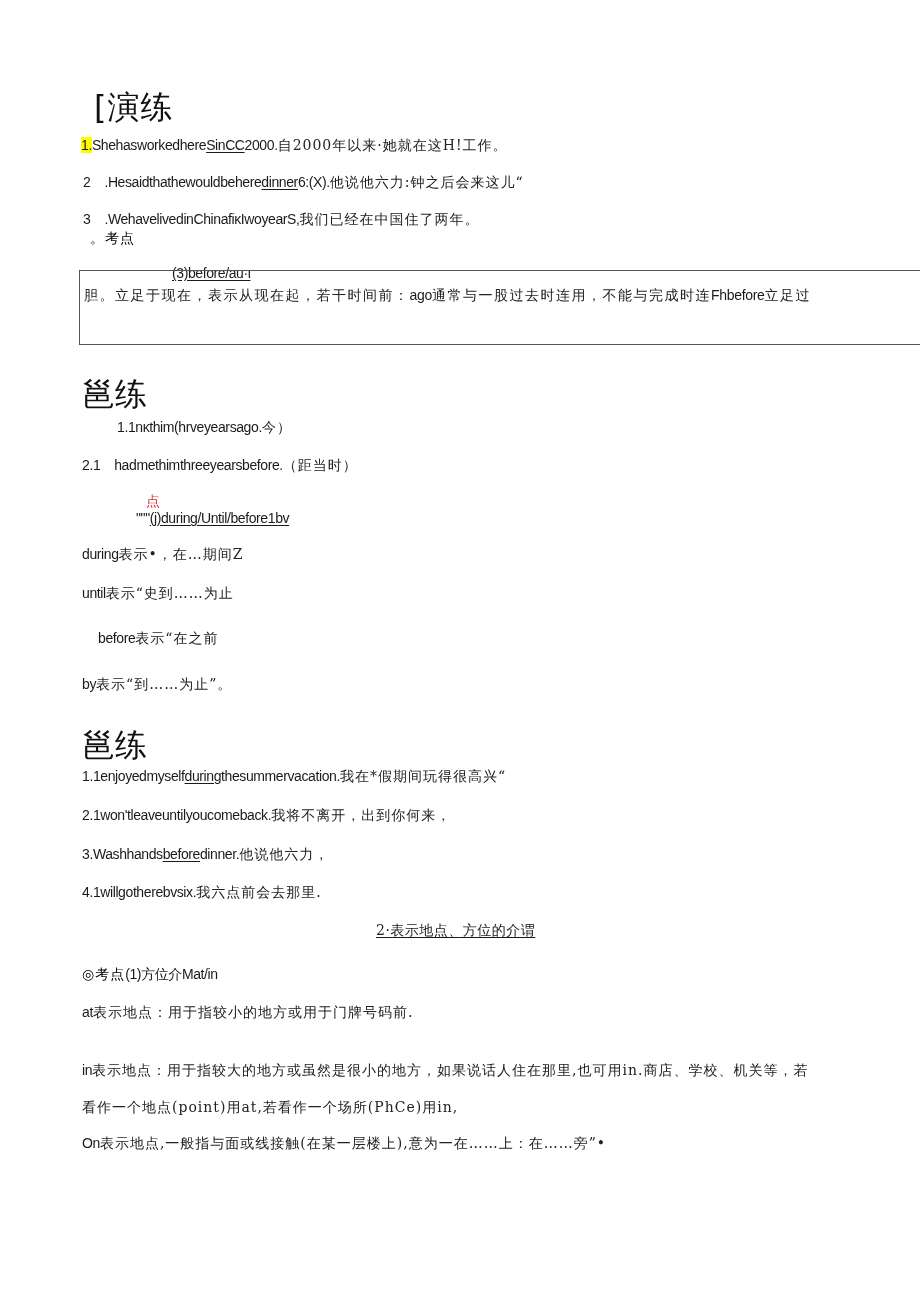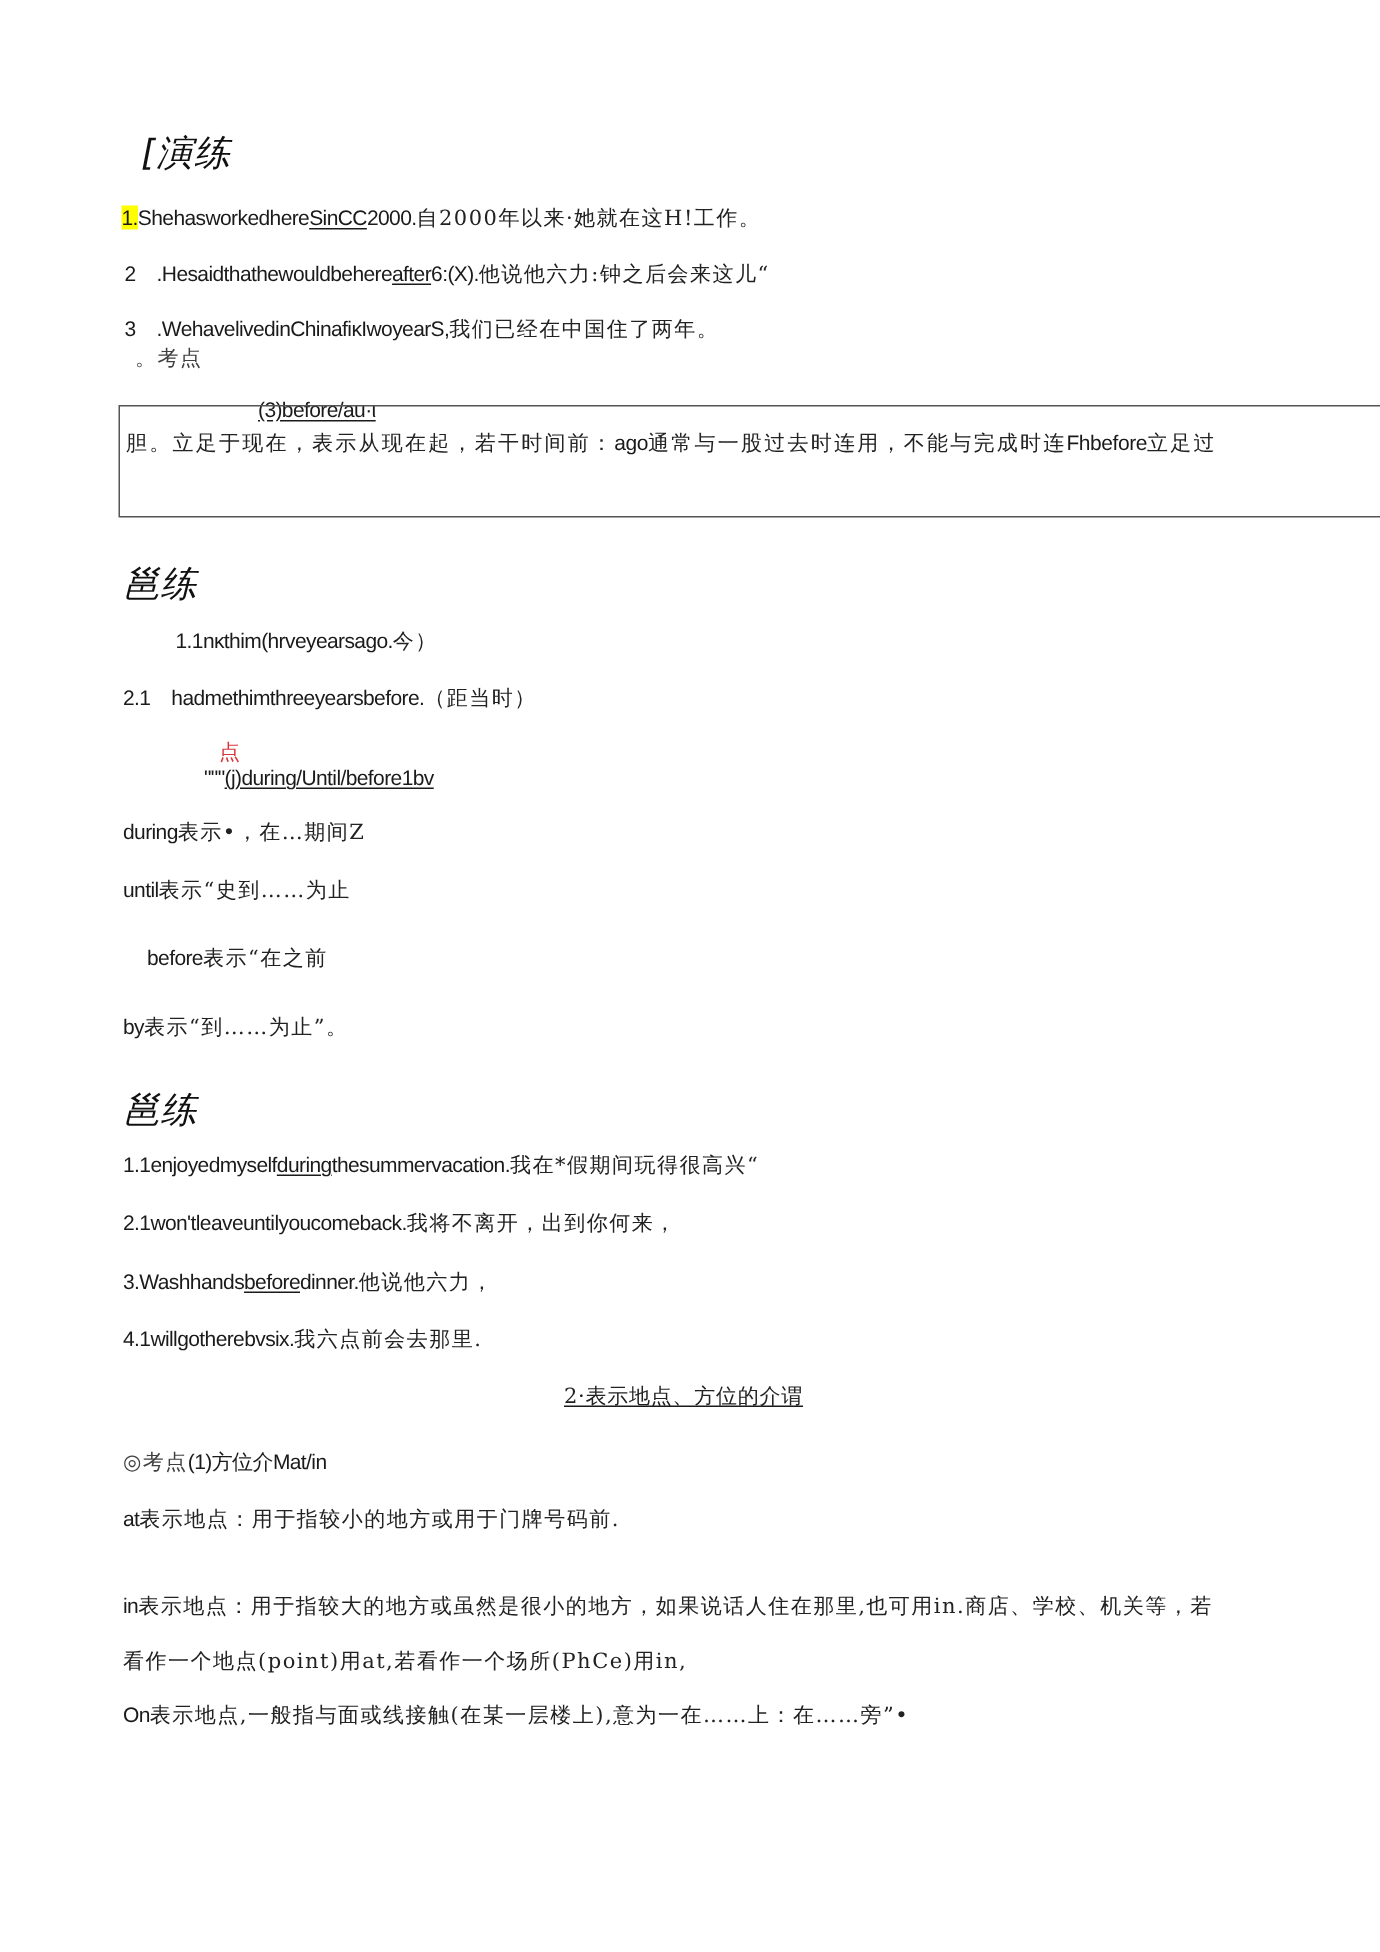--- a/index.html
+++ b/index.html
@@ -10,40 +10,39 @@
     body {
       width: 920px;
       height: 1301px;
       position: relative;
       overflow: hidden;
       font-family: "Liberation Sans", "DejaVu Sans", sans-serif;
       color: #1a1a1a;
     }
     .abs { position: absolute; white-space: nowrap; }
     .heading {
-      font-size: 24px;
+      font-size: 32px;
       font-family: "DejaVu Sans", "Liberation Sans", sans-serif;
       color: #111;
       letter-spacing: 1px;
-      font-style: italic;
     }
     .line {
       font-size: 14px;
       letter-spacing: -0.4px;
       line-height: 18px;
     }
     .line .zh {
       font-family: "DejaVu Serif", "Liberation Serif", serif;
       letter-spacing: 1px;
       font-size: 14px;
       color: #222;
     }
     .u { text-decoration: underline; text-underline-offset: 2px; }
     .hl { background: #ffff00; }
-    .kaodian { color: #404040; font-family: "DejaVu Serif", serif; font-size: 14px; letter-spacing: 1px; }
+    .kaodian { color: #000000; font-family: "DejaVu Serif", serif; font-size: 14px; letter-spacing: 1px; }
     .kaodian-red { color: #d9363e; font-family: "DejaVu Serif", serif; font-size: 14px; }
     .note-box {
       position: absolute;
       left: 79px;
       top: 270px;
       width: 880px;
       height: 75px;
       border: 1px solid #555;
       box-sizing: border-box;
     }
@@ -63,21 +62,21 @@
 </head>
 <body>
 
 <div class="abs heading" style="left:94px; top:86px;">[演练</div>
 
 <div class="abs line" style="left:81px; top:136px;">
   <span class="hl">1.</span><span>Shehasworkedhere</span><span class="u">SinCC</span><span>2000.</span><span class="zh">自2000年以来·她就在这H!工作。</span>
 </div>
 
 <div class="abs line" style="left:83px; top:173px;">
-  <span>2</span><span style="display:inline-block;width:14px;"></span><span>.Hesaidthathewouldbehere</span><span class="u">after</span><span>6:(X).</span><span class="zh">他说他六力:钟之后会来这儿“</span>
+  <span>2</span><span style="display:inline-block;width:14px;"></span><span>.Hesaidthathewouldbehere</span><span class="u">dinner</span><span>6:(X).</span><span class="zh">他说他六力:钟之后会来这儿“</span>
 </div>
 
 <div class="abs line" style="left:83px; top:210px;">
   <span>3</span><span style="display:inline-block;width:14px;"></span><span>.WehavelivedinChinafiκIwoyearS,</span><span class="zh">我们已经在中国住了两年。</span>
 </div>
 
 <div class="abs kaodian" style="left:90px; top:230px;">。考点</div>
 
 <div class="abs line u" style="left:172px; top:264px;">(3)before/au·ι</div>
 

